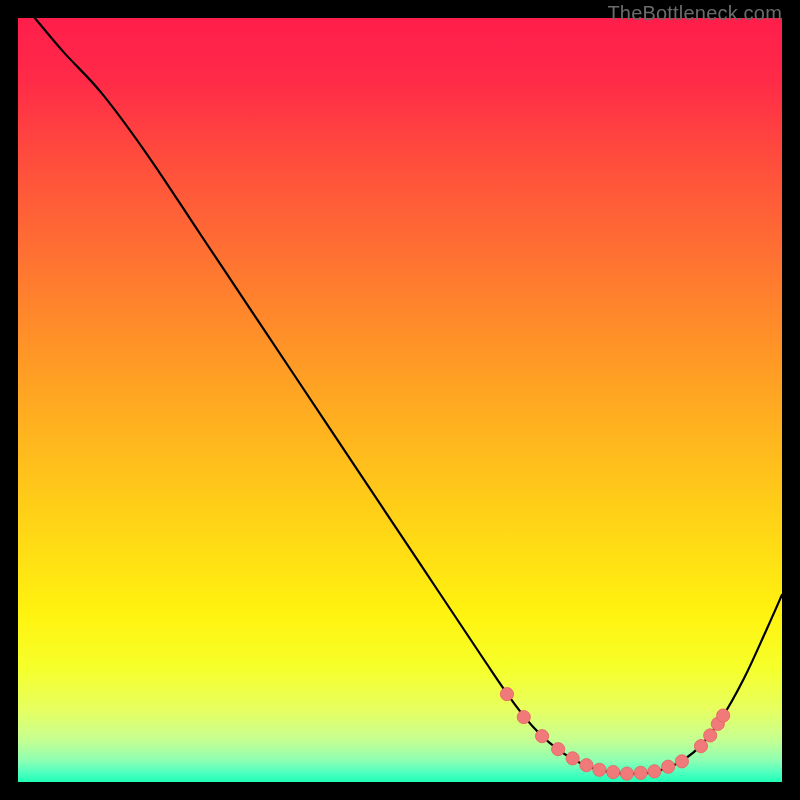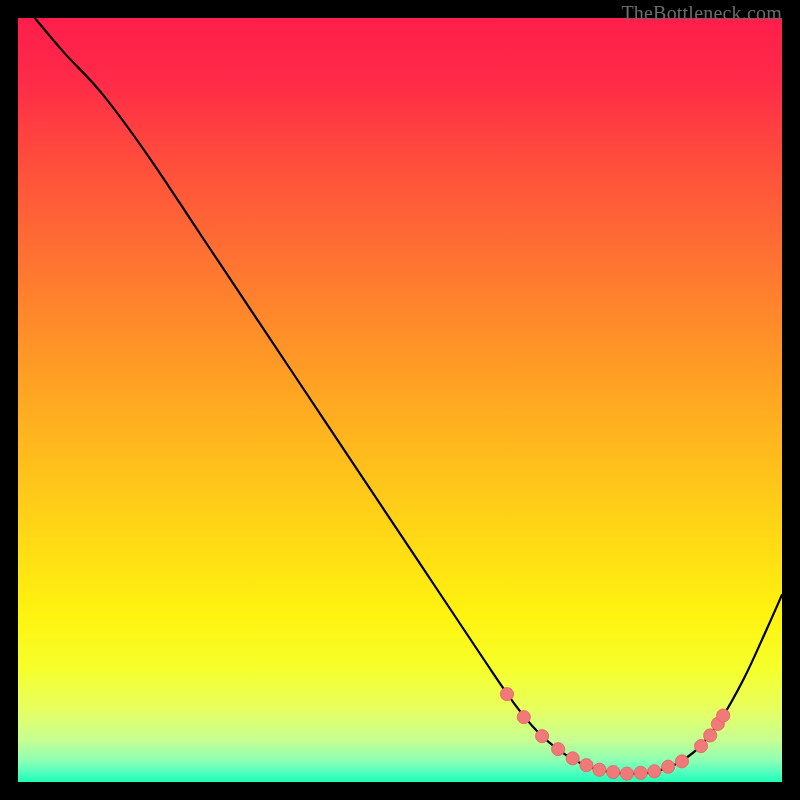--- a/index.html
+++ b/index.html
@@ -15,21 +15,21 @@
     left: 18px;
     top: 18px;
     width: 764px;
     height: 764px;
     overflow: hidden;
   }
   .attribution {
     position: absolute;
     top: 2px;
     right: 18px;
-    font-family: Liberation Serif, serif;
+    font-family: Liberation Sans, sans-serif;
     font-size: 20px;
     color: #6b6b6b;
     letter-spacing: 0.2px;
     z-index: 5;
   }
 </style>
 </head>
 <body>
 
 <div class="frame">

